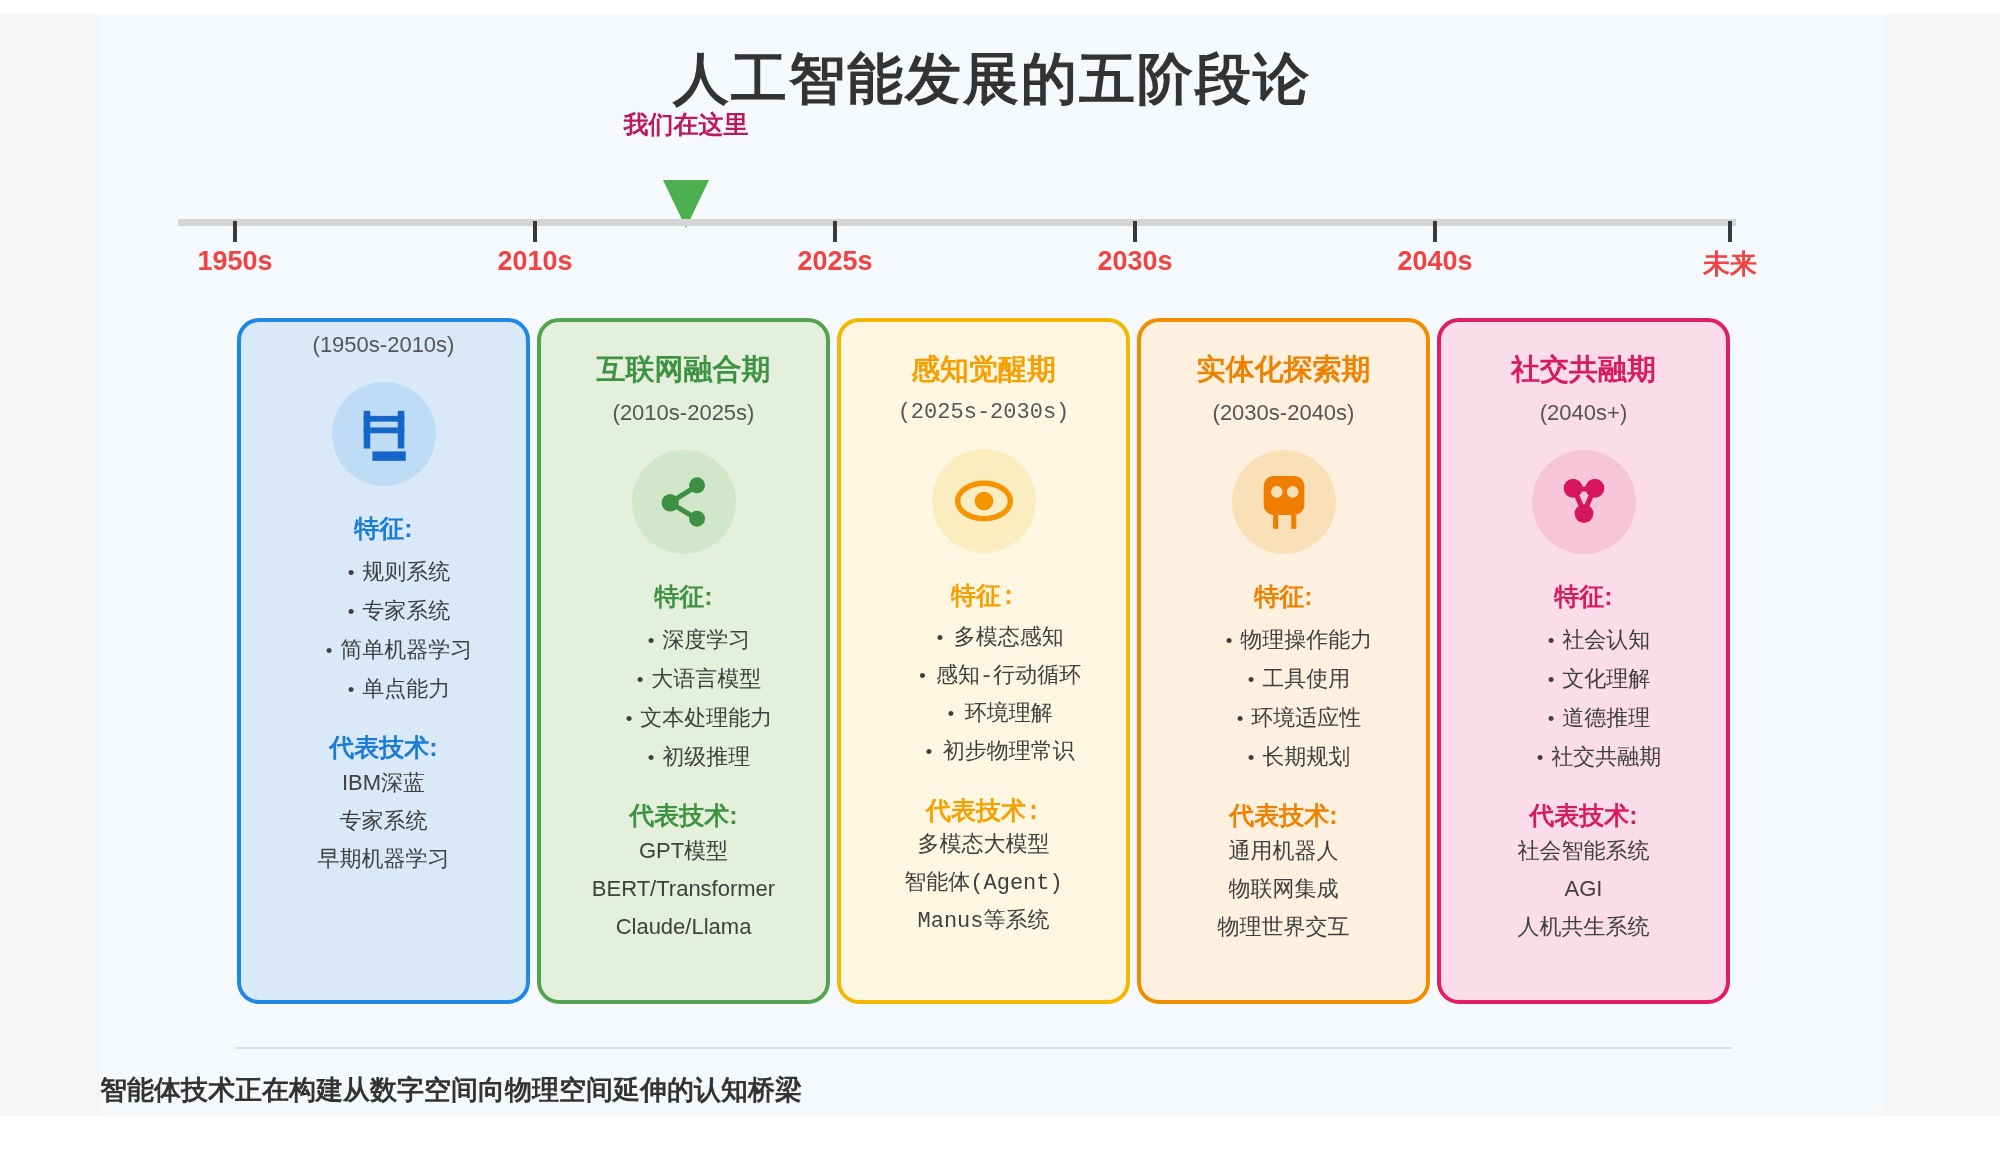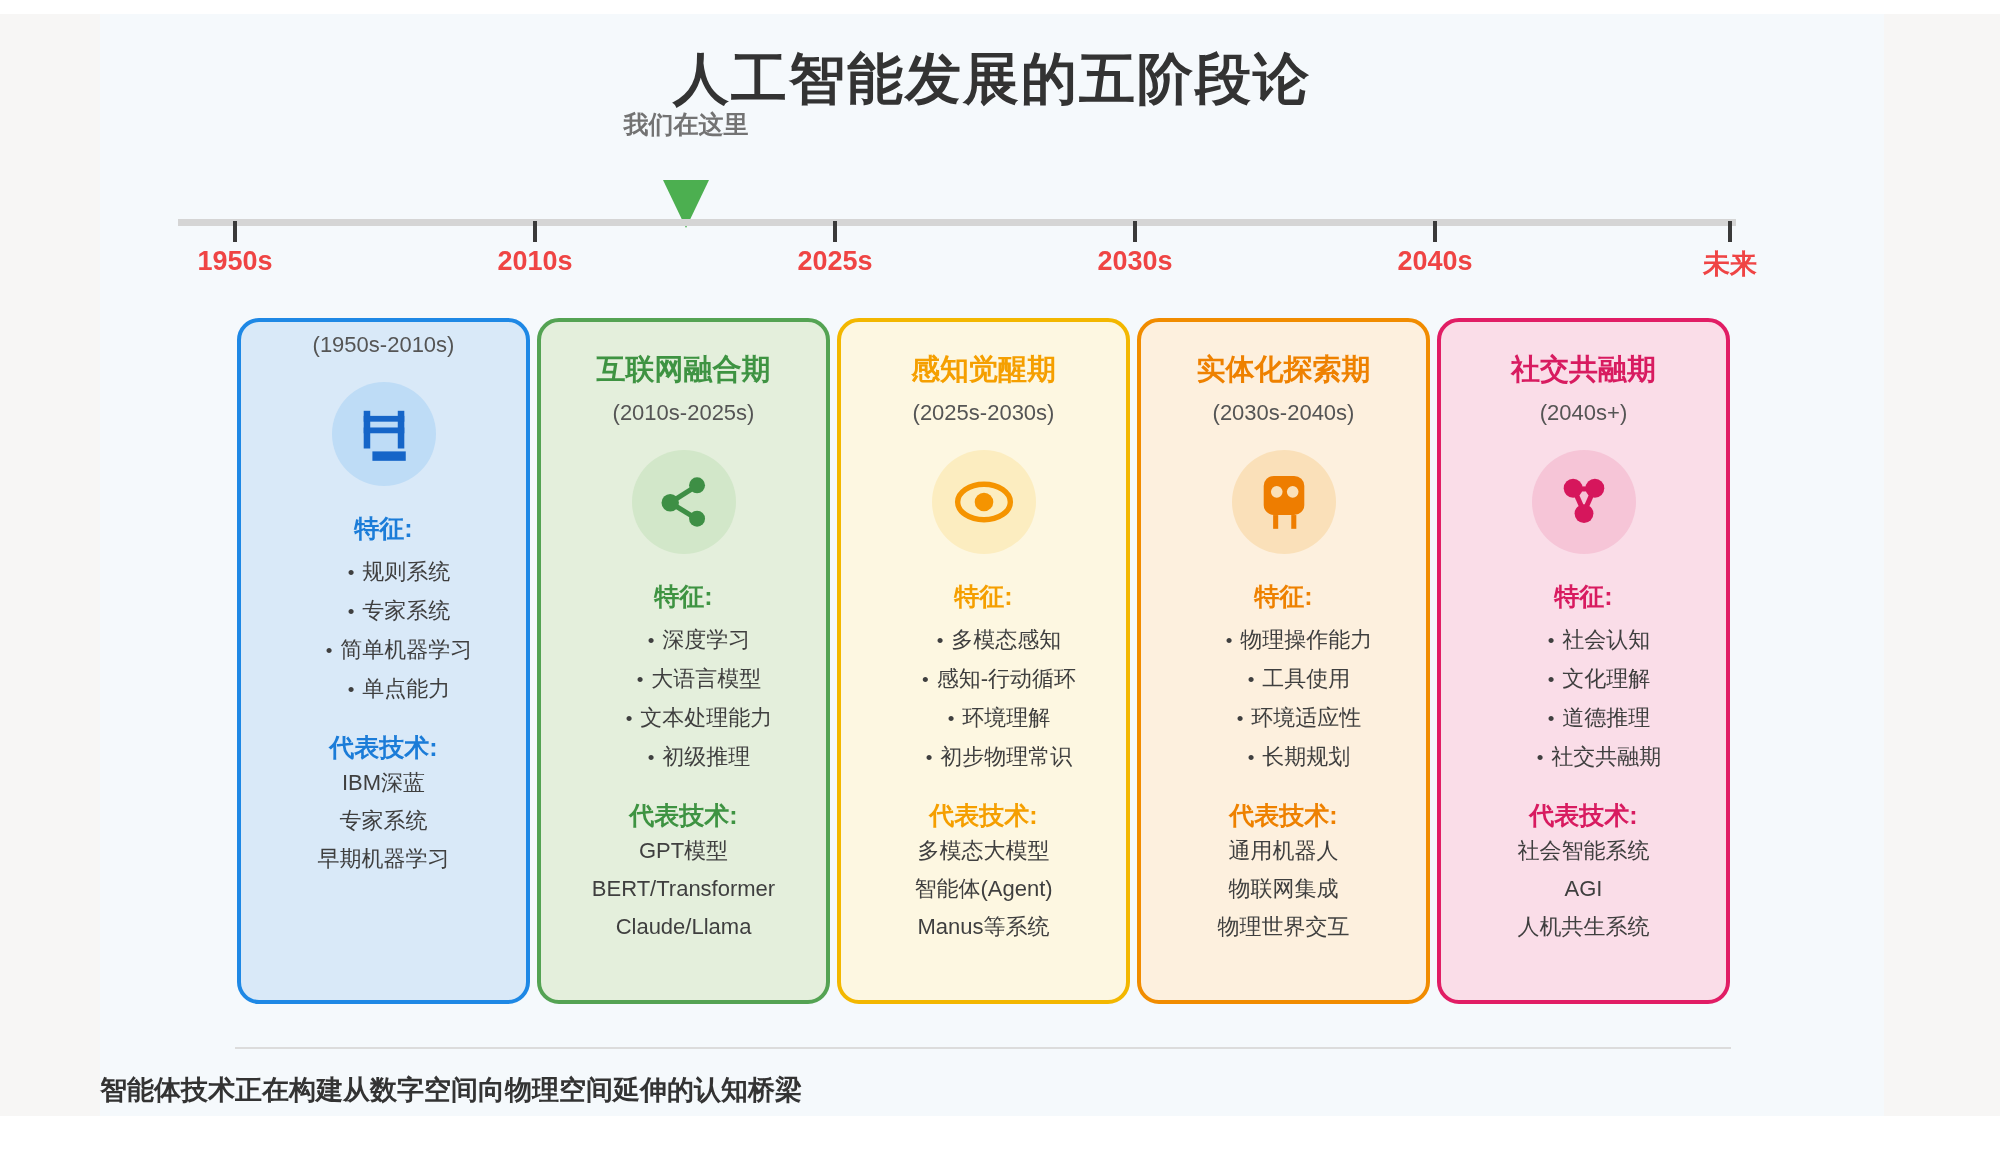--- a/index.html
+++ b/index.html
@@ -20,21 +20,21 @@
   }
   .page-title {
     position:absolute; left:100px; top:26px; width:1784px;
     text-align:center; font-size:56px; font-weight:bold; color:#333333;
     letter-spacing:2px;
     margin-top:16px;
   }
   
   .here-label {
     position:absolute; left:561px; top:108px; width:250px;
-    text-align:center; font-size:25px; font-weight:bold; color:#737373;
+    text-align:center; font-size:25px; font-weight:bold; color:#be185d;
   }
   .here-triangle {
     position:absolute; left:663px; top:180px; width:0; height:0;
     border-left:23px solid transparent;
     border-right:23px solid transparent;
     border-top:48px solid #4caf50;
   }
   .tl-bar {
     position:absolute; left:178px; top:219px; width:1558px; height:7px;
     background:#d5d5d5;
@@ -158,21 +158,21 @@
     <li>初级推理</li>
   </ul>
   <div class="tech-head">代表技术:</div>
   <div class="tech-list">
     <div class="tech-item">GPT模型</div>
     <div class="tech-item">BERT/Transformer</div>
     <div class="tech-item">Claude/Llama</div>
   </div>
 </div>
 
-<div class="stage-card" style="left: 837px; --c-border: #f3b700; --c-bg: #fdf7e1; --c-accent: #f59f00; --c-iconbg: #fcedc0; --c-iconfg: #f59400;">
+<div class="stage-card" style="left: 837px; font-family: Liberation Mono, monospace; --c-border: #f3b700; --c-bg: #fdf7e1; --c-accent: #f59f00; --c-iconbg: #fcedc0; --c-iconfg: #f59400;">
   <div class="stage-title">感知觉醒期</div>
   <div class="stage-period">(2025s-2030s)</div>
   <div class="icon-circle">
     <svg width="62" height="62" viewBox="0 0 80 80">
       <ellipse cx="40" cy="40" rx="34" ry="23" fill="none" stroke="currentColor" stroke-width="7"></ellipse>
       <circle cx="40" cy="40" r="12" fill="currentColor"></circle>
     </svg>
   </div>
   <div class="feat-head">特征:</div>
   <ul class="feat-list">

